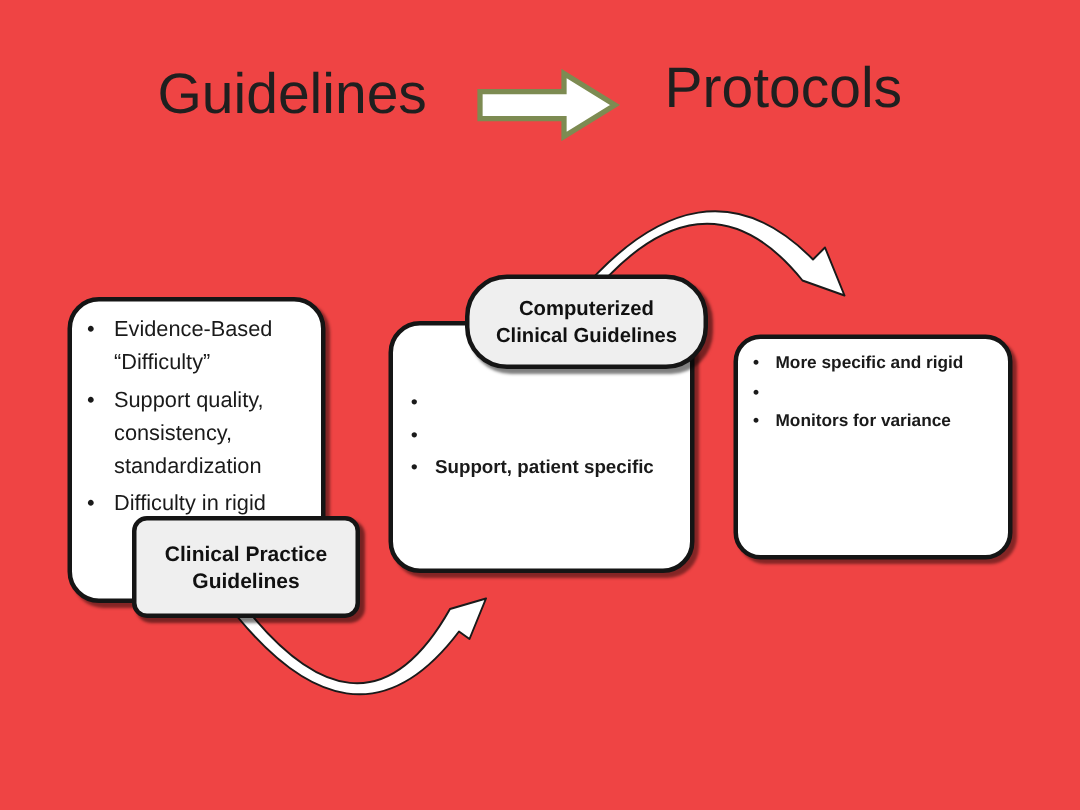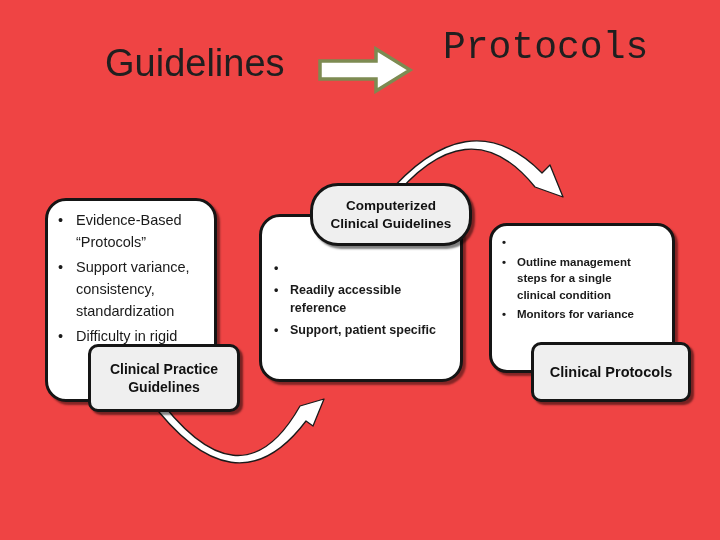--- a/index.html
+++ b/index.html
@@ -3,21 +3,21 @@
 <meta charset="utf-8">
 <style>
   html,body{margin:0;padding:0;background:#ffffff;}
   .slide{
     position:relative;width:720px;height:540px;background:#ef4444;overflow:hidden;
     font-family:"Liberation Sans", sans-serif;color:#1a1a1a;
   }
   
   .title-word{position:absolute;font-size:38px;font-weight:400;color:#1f1f1f;white-space:nowrap;}
   .title-left{left:105px;top:42px;}
-  .title-right{left:443px;top:26px;font-family:Liberation Mono, monospace;}
+  .title-right{left:443px;top:38px;}
   .block-arrow{position:absolute;left:318px;top:46px;width:96px;height:48px;}
   
   .curves{position:absolute;left:0;top:0;width:720px;height:540px;z-index:1;pointer-events:none;}
   
   .cbox{
     position:absolute;background:#ffffff;border:3px solid #151515;border-radius:21px;
     box-shadow:3px 3px 2px rgba(0,0,0,0.45);z-index:2;box-sizing:border-box;
   }
   .cbox-left{left:45px;top:198px;width:172px;height:204px;padding:8px 6px 0 10px;}
   .cbox-mid{left:259px;top:214px;width:204px;height:168px;padding:42px 6px 0 12px;}
@@ -58,69 +58,64 @@
   <svg class="curves" viewBox="0 0 720 540">
     <path d="M 384 198 Q 468 98 542 173 L 550 165 L 563 197 L 535 187 Q 468 104 389 203 Z" fill="#ffffff" stroke-width="1.3" stroke-linejoin="round" stroke="#1a1a1a"></path>
     <path d="M 148 398 Q 235 515 306 421 L 313 426 L 324 399 L 300 406 Q 240 512 153 391 Z" fill="#ffffff" stroke-width="1.3" stroke-linejoin="round" stroke="#1a1a1a"></path>
   </svg>
 
   <div class="cbox cbox-left">
     <ul class="bullets">
         <li class="bullet">
         <span class="dot">•</span>
         <span class="btext">Evidence-Based
-“Protocols”</span>
+“Difficulty”</span>
       </li>
         <li class="bullet">
         <span class="dot">•</span>
-        <span class="btext">Support variance,
+        <span class="btext">Support quality,
 consistency,
 standardization</span>
       </li>
         <li class="bullet">
         <span class="dot">•</span>
         <span class="btext">Difficulty in rigid</span>
       </li>
       </ul>
   </div>
 
   <div class="cbox cbox-mid">
     <ul class="bullets">
         <li class="bullet">
         <span class="dot">•</span>
       </li>
         <li class="bullet">
         <span class="dot">•</span>
-        <span class="btext">Readily accessible
-reference</span>
       </li>
         <li class="bullet">
         <span class="dot">•</span>
         <span class="btext">Support, patient specific</span>
       </li>
       </ul>
   </div>
 
   <div class="cbox cbox-right">
     <ul class="bullets">
         <li class="bullet">
         <span class="dot">•</span>
+        <span class="btext">More specific and rigid</span>
       </li>
         <li class="bullet">
         <span class="dot">•</span>
-        <span class="btext">Outline management
-steps for a single
-clinical condition</span>
       </li>
         <li class="bullet">
         <span class="dot">•</span>
         <span class="btext">Monitors for variance</span>
       </li>
       </ul>
   </div>
 
   <div class="label-box label-left">Clinical Practice
 Guidelines</div>
   <div class="label-box label-mid">Computerized
 Clinical Guidelines</div>
-  <div class="label-box label-right">Clinical Protocols</div>
 
 </div>
 
 </body></html>

